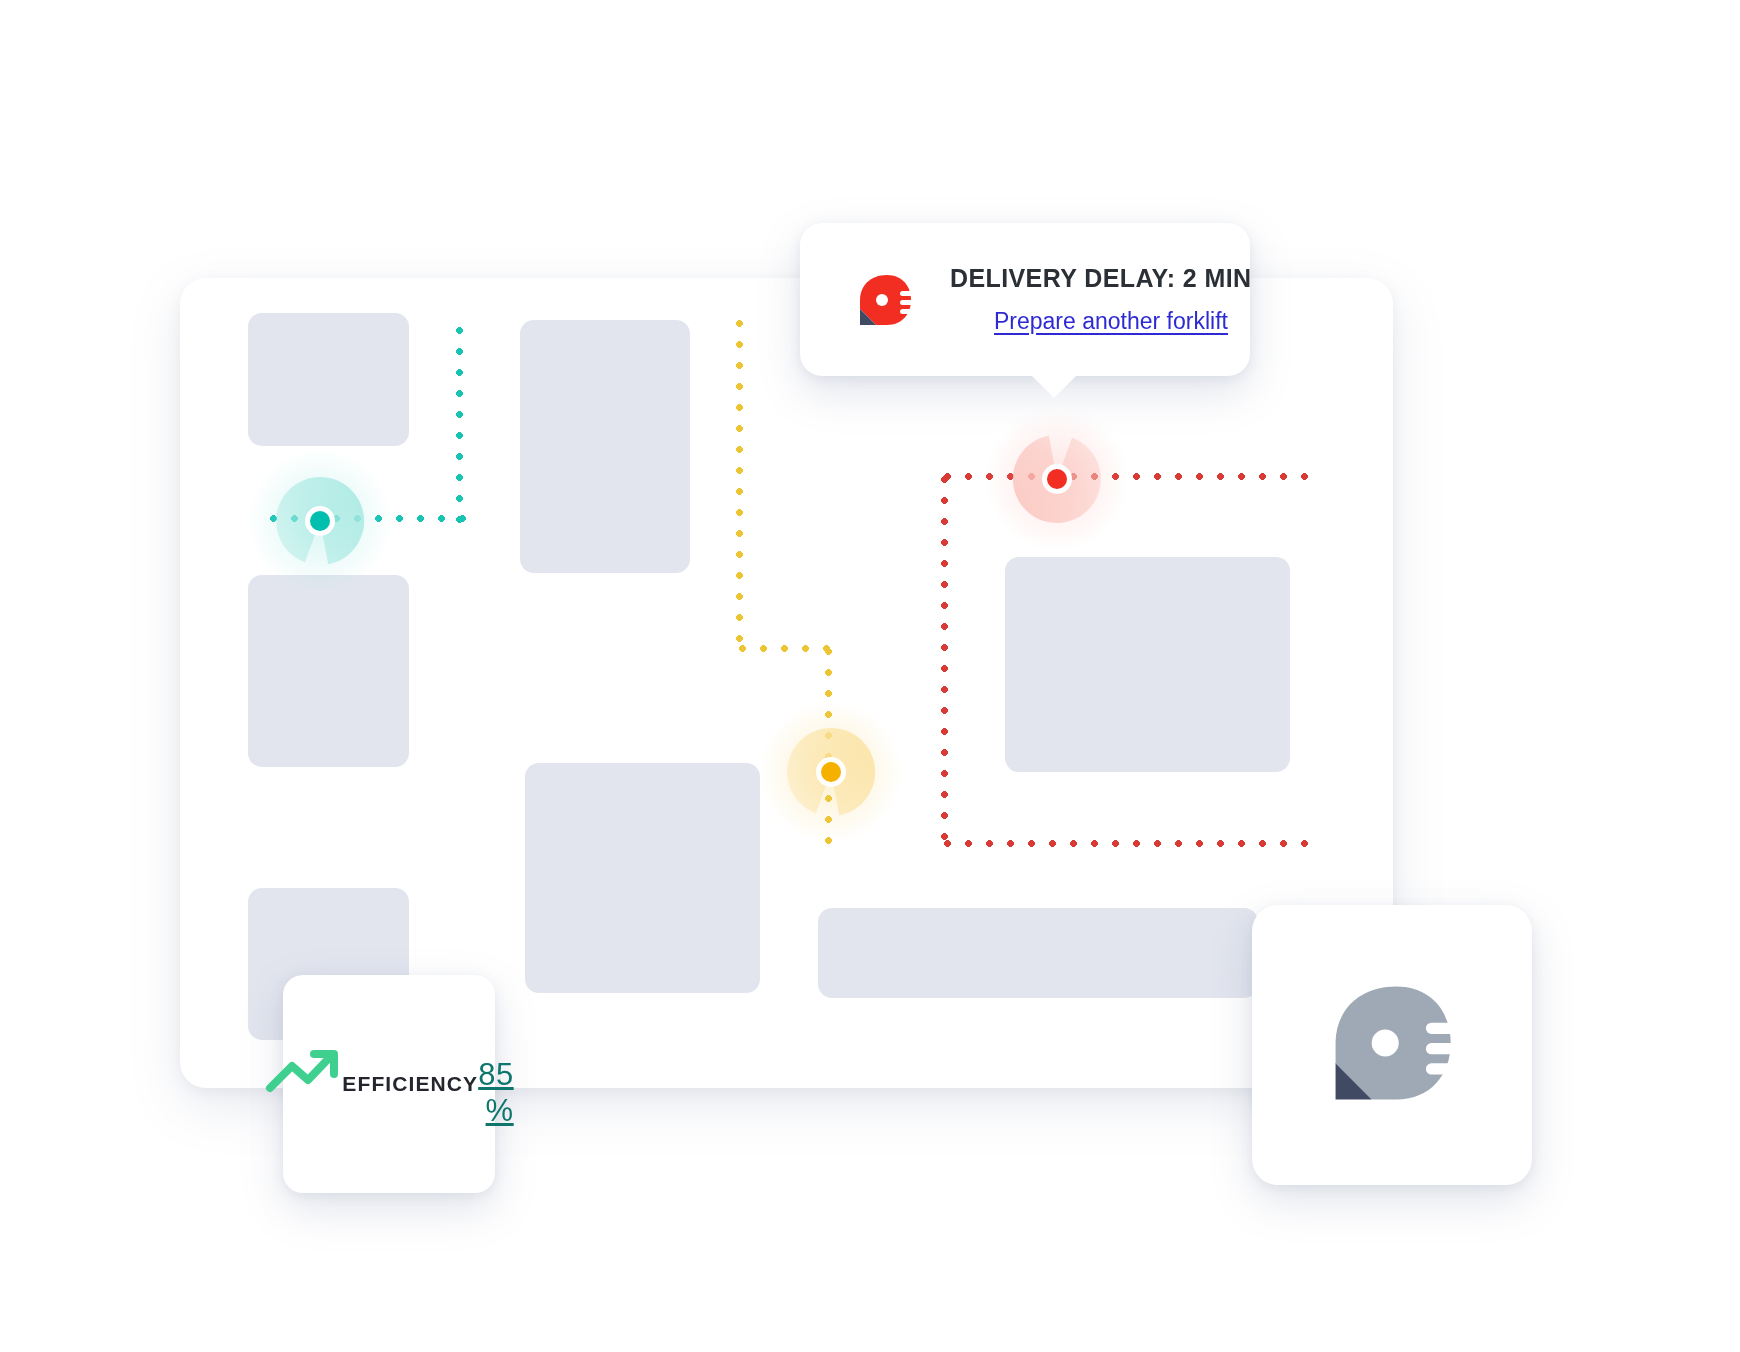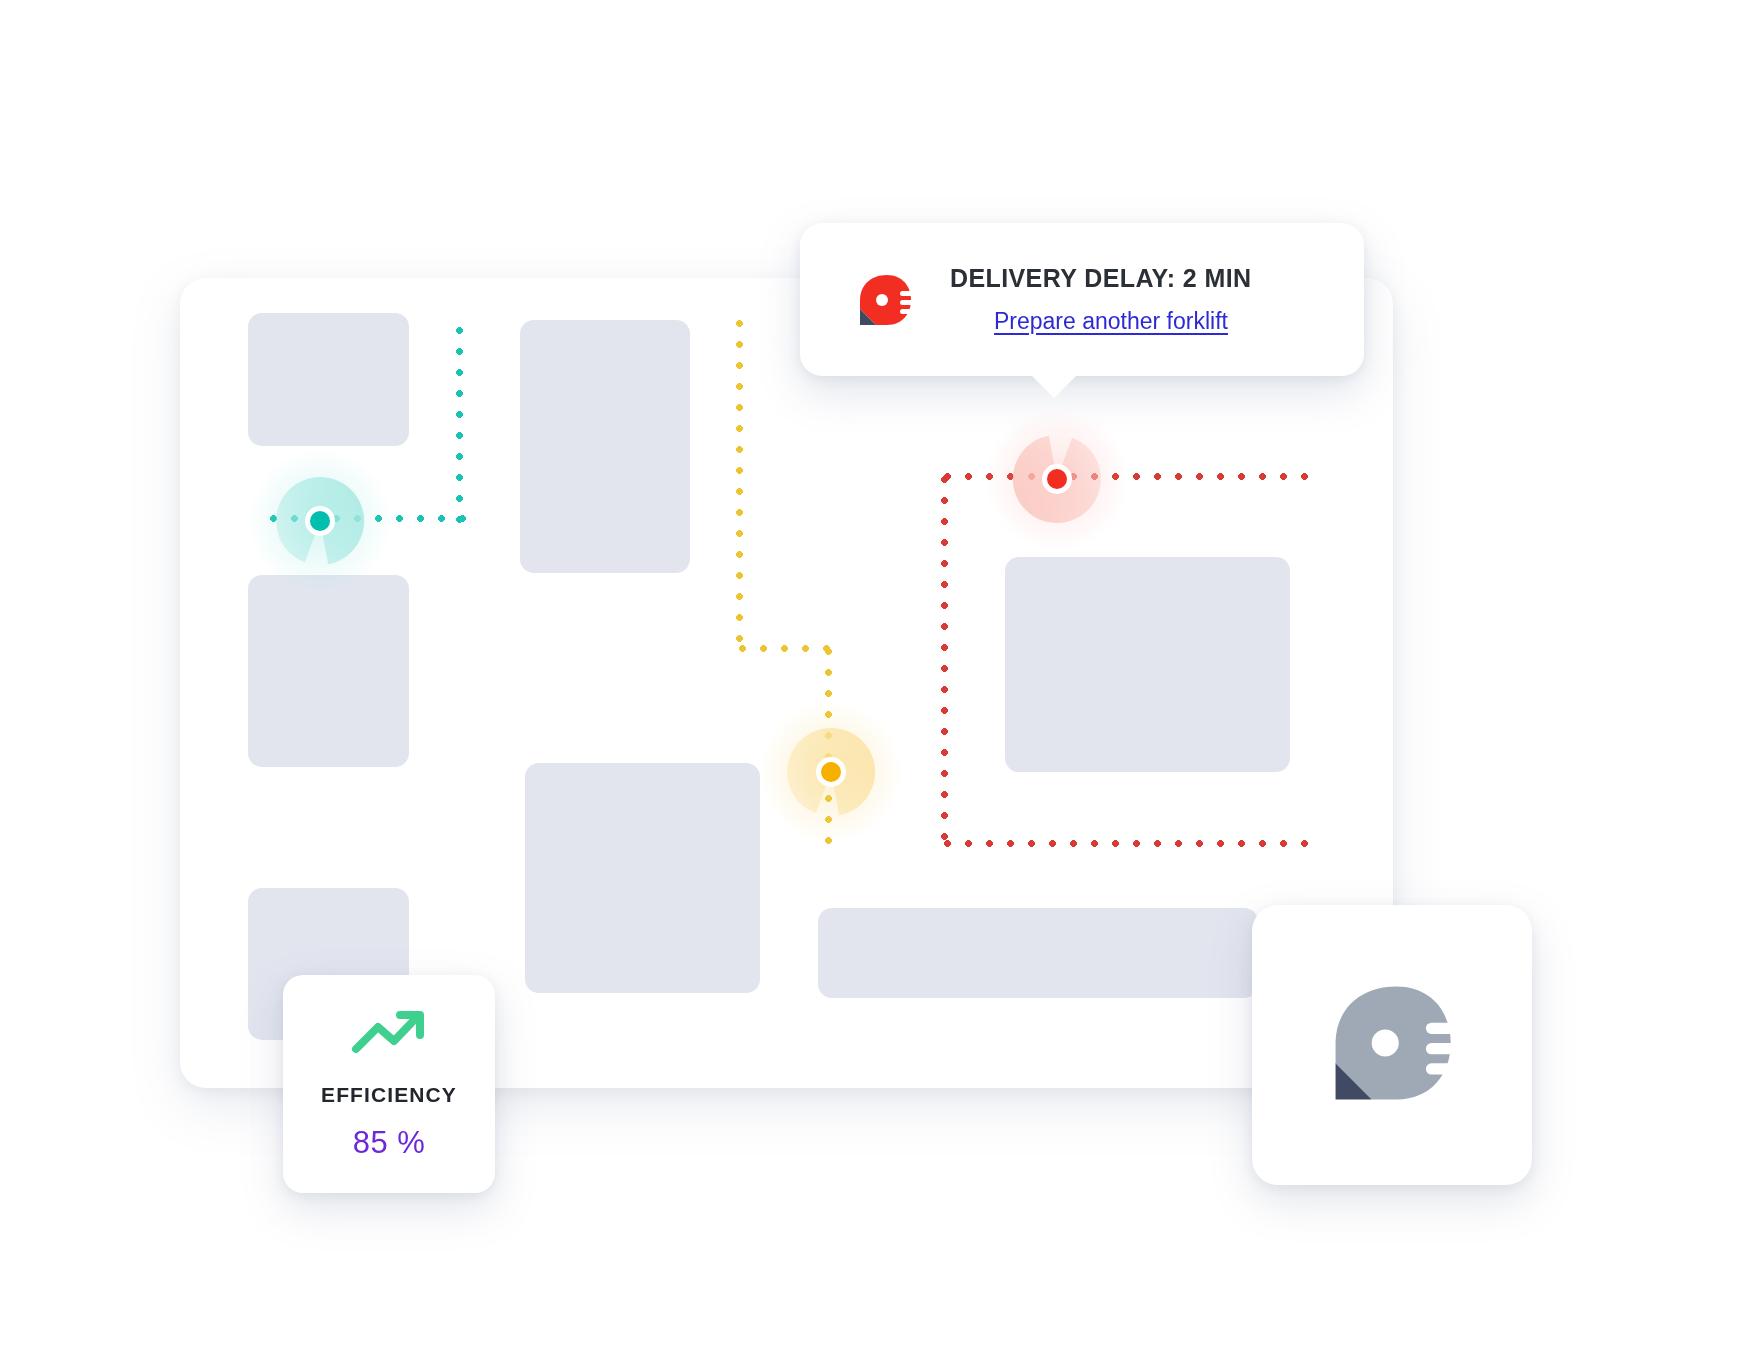--- a/index.html
+++ b/index.html
@@ -106,21 +106,21 @@
     background: #ffffff;
     border-radius: 20px;
     box-shadow: 0 16px 44px rgba(110,122,155,0.20),
                 0 3px 12px rgba(110,122,155,0.12);
   }
 
   
   .alert-card {
     left: 800px;
     top: 223px;
-    width: 564px;
+    width: 450px;
     height: 153px;
     border-radius: 22px;
     display: flex;
     align-items: center;
     padding: 0 0 0 54px;
     box-sizing: border-box;
   }
   .alert-card .tail {
     position: absolute;
     left: 231px;
@@ -152,37 +152,38 @@
   }
 
   
   .kpi-card {
     left: 283px;
     top: 975px;
     width: 212px;
     height: 218px;
     border-radius: 20px;
     display: flex;
-    flex-direction: column;
+    flex-direction: row;
     align-items: center;
     justify-content: center;
     text-align: right;
   }
   .kpi-icon { margin-bottom: 22px; }
   .kpi-label {
     font-size: 21px;
     font-weight: bold;
     letter-spacing: 1.1px;
     color: #23262c;
   }
   .kpi-value {
     margin-top: 18px;
     font-size: 31px;
-    color: #6d28d9;
+    color: #0f766e;
     letter-spacing: 0.5px;
+    text-decoration: underline;
   }
 
   
   .brand-card {
     left: 1252px;
     top: 905px;
     width: 280px;
     height: 280px;
     border-radius: 26px;
     display: flex;

